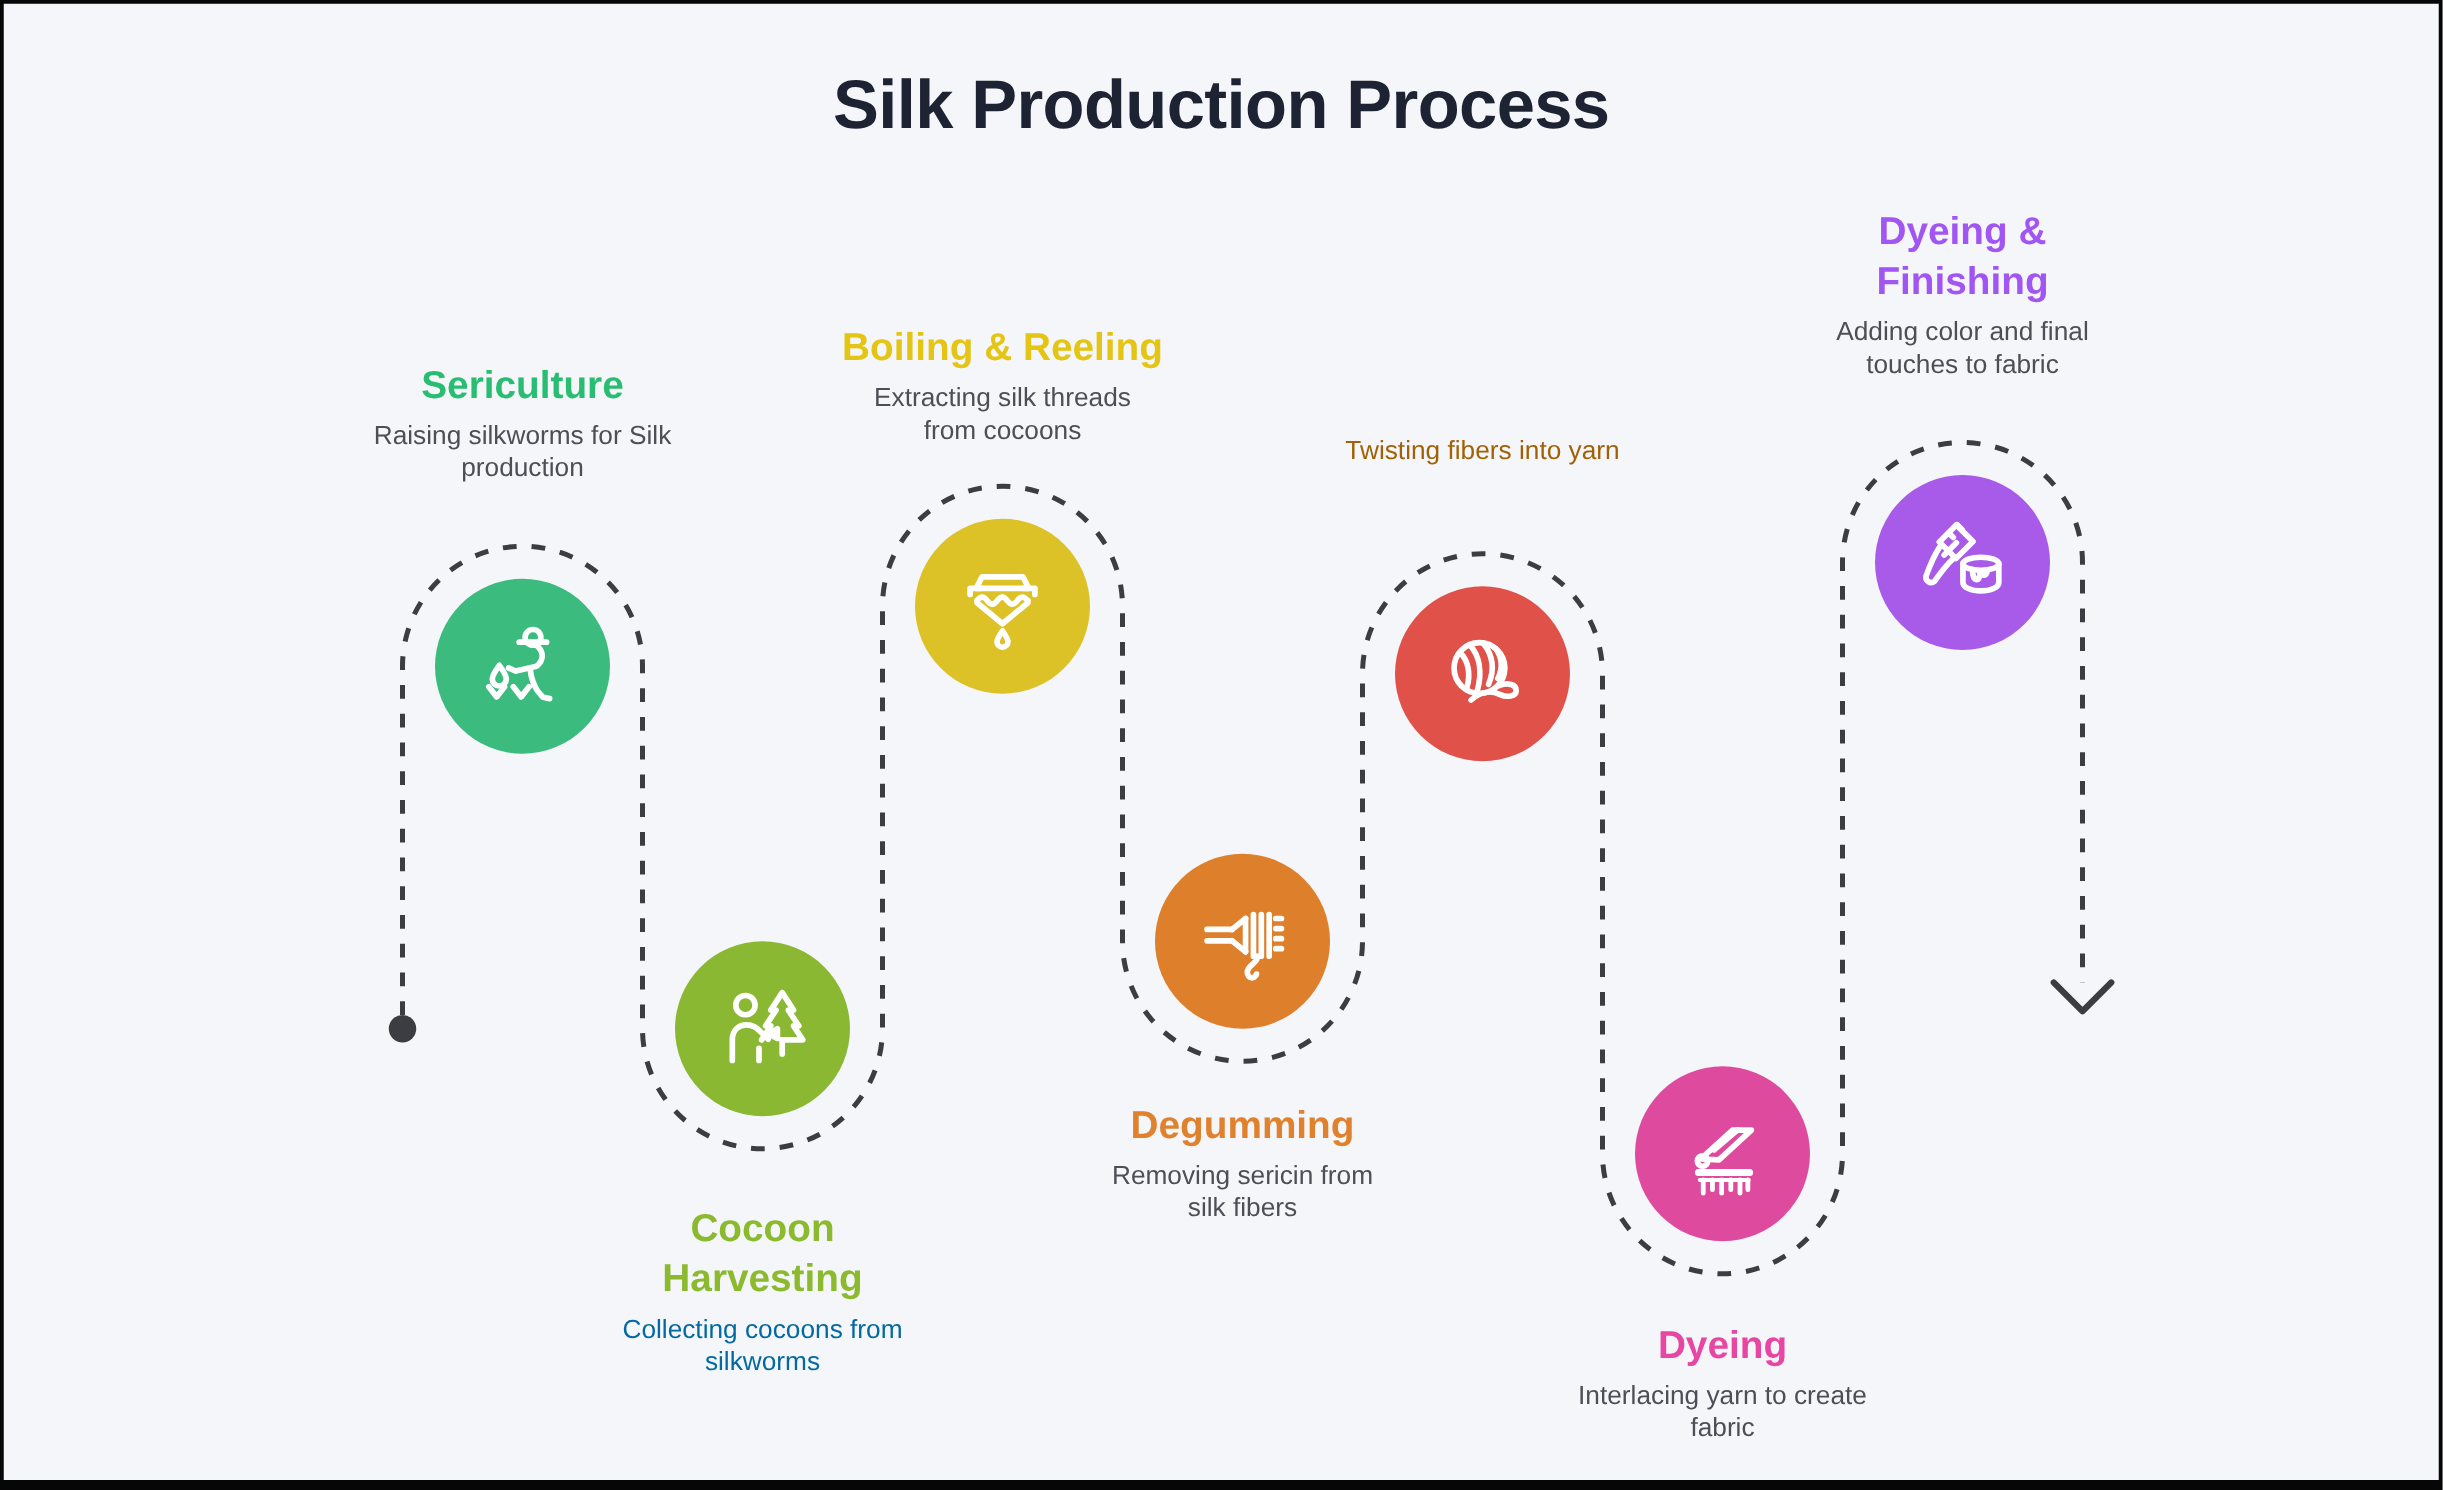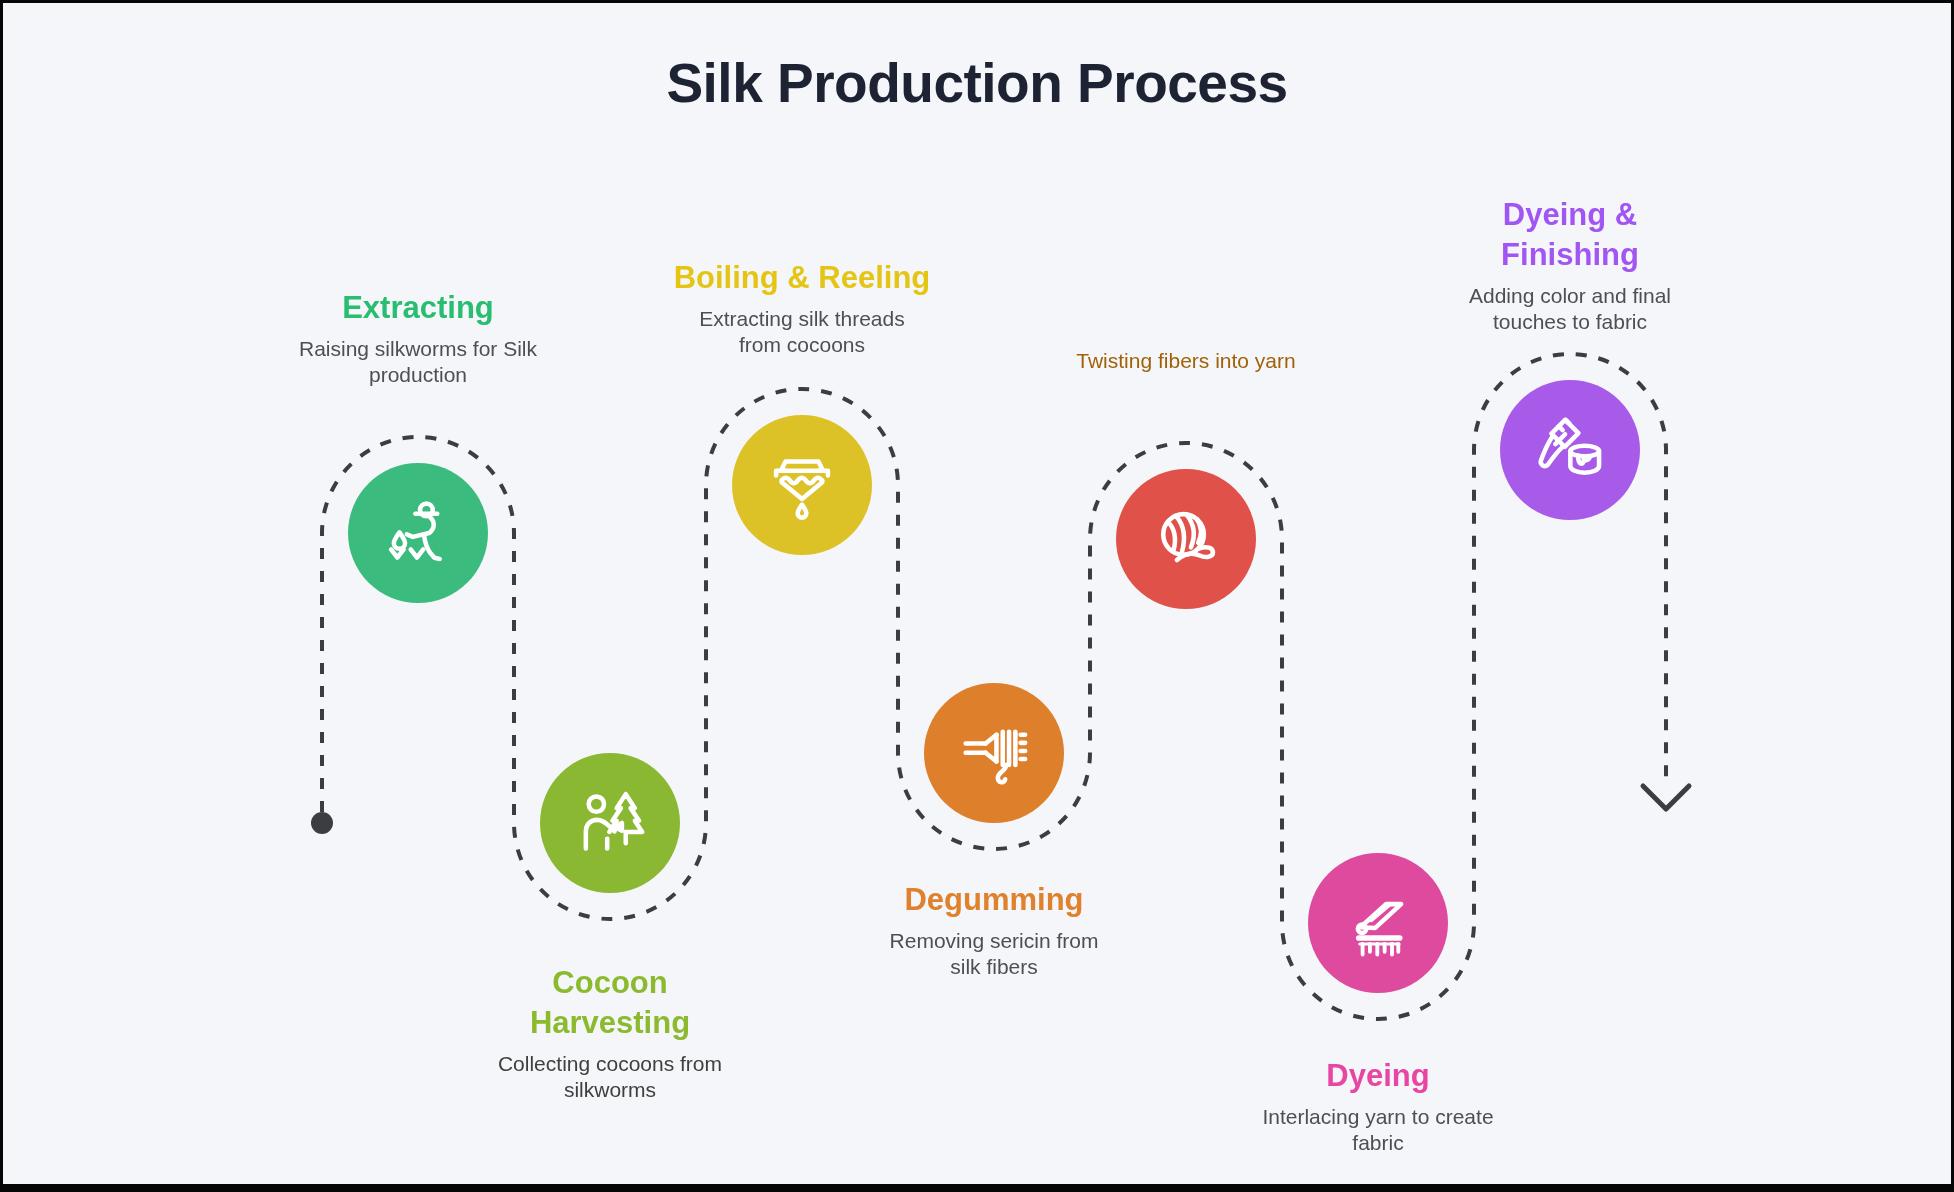--- a/index.html
+++ b/index.html
@@ -35,21 +35,21 @@
   .step-label{position:absolute; text-align:center;}
   .step-title{font-size:31px; font-weight:bold; line-height:40px;}
   .step-desc{font-size:21px; line-height:26px; margin:8px auto 0 auto; font-weight:500;}
 
   .s1{left:265px; top:285px; width:300px;}  .s1 .step-desc{max-width:270px;}
   .s2{left:487px; top:960px; width:240px;}  .s2 .step-desc{max-width:240px;}
   .s3{left:634px; top:255px; width:330px;}  .s3 .step-desc{max-width:245px;}
   .s4{left:841px; top:877px; width:300px;}  .s4 .step-desc{max-width:215px;}
   .s5{left:1033px;top:337px; width:300px;}  .s5 .step-desc{max-width:280px;}
   .s6{left:1225px;top:1053px;width:300px;}  .s6 .step-desc{max-width:260px;}
-  .s7{left:1457px;top:192px; width:220px;}  .s7 .step-desc{max-width:220px;}
+  .s7{left:1457px;top:162px; width:220px;}  .s7 .step-desc{max-width:220px;}
 </style>
 </head>
 <body>
 
 <div class="canvas">
 
   <h1 class="page-title" style="color: rgb(29, 35, 51);">Silk Production Process</h1>
 
   <svg class="path-svg" width="1954" height="1192" viewBox="0 0 1954 1192" aria-hidden="true">
     <path d="M319 809 L319 530
@@ -65,38 +65,38 @@
              L1279 920
              A96 96 0 0 0 1471 920
              L1471 447
              A96 96 0 0 1 1663 447
              L1663 783" fill="none" stroke-width="4" stroke-dasharray="11 12" style="stroke: rgb(60, 61, 67);"></path>
     <circle cx="319" cy="820" r="11" style="fill: rgb(60, 61, 67);"></circle>
     <path d="M1640 783 L1663 806 L1686 783" fill="none" stroke-width="5" stroke-linecap="round" stroke-linejoin="round" style="stroke: rgb(60, 61, 67);"></path>
   </svg>
 
   <div class="step-label s1">
-    <div class="step-title" style="color: rgb(41, 189, 113);">Extracting</div>
+    <div class="step-title" style="color: rgb(41, 189, 113);">Sericulture</div>
     <div class="step-desc" style="color: rgb(78, 78, 86);">Raising silkworms for Silk production</div>
   </div>
   <div class="step-circle s1c" style="background: rgb(59, 188, 126);">
     <svg width="84" height="84" viewBox="0 0 48 48" fill="none" stroke="#ffffff" stroke-width="2.6" stroke-linecap="round" stroke-linejoin="round">
       <circle cx="28.8" cy="10.8" r="3.6"></circle>
       <path d="M22.5 13 h12.5"></path>
       <path d="M30.8 14.8 c2.8 2.6 3.2 6.4 -0.4 9.2 l-9.4 2.2 -3.4 -1.4"></path>
       <path d="M27.6 26 c0.4 3.6 1.6 6.6 3.2 9.2 l2.6 3 3 0.6"></path>
       <path d="M13.4 23.6 c-2.2 3 -3.2 4.8 -3.2 6.2 a3.2 3.2 0 0 0 6.4 0 c0 -1.4 -1 -3.2 -3.2 -6.2 z"></path>
       <path d="M8.6 33.4 l3.6 4.6 3.6 -4.6"></path>
       <path d="M19.8 33.4 l3.6 4.6 3.6 -4.6"></path>
     </svg>
   </div>
 
   <div class="step-label s2">
     <div class="step-title" style="color: rgb(140, 186, 47);">Cocoon Harvesting</div>
-    <div class="step-desc" style="color: #404040;">Collecting cocoons from silkworms</div>
+    <div class="step-desc" style="color: #0369a1;">Collecting cocoons from silkworms</div>
   </div>
   <div class="step-circle s2c" style="background: rgb(138, 184, 50);">
     <svg width="84" height="84" viewBox="0 0 48 48" fill="none" stroke="#ffffff" stroke-width="2.6" stroke-linecap="round" stroke-linejoin="round">
       <circle cx="16.2" cy="13.2" r="4.4"></circle>
       <path d="M10.2 38.5 V29 c0 -4.6 3.2 -6.8 6.4 -6.8 c3 0 4.6 1.2 7 3.6 l3 3"></path>
       <path d="M22.4 38.5 v-5.5"></path>
       <path d="M26.8 26.4 l4 -2.4 v4.4 z"></path>
       <path d="M33 7.5 l-5.2 8 h2.4 l-4.8 7.2 h2.4 l-4.2 6.4 M33 7.5 l5.2 8 h-2.4 l4.8 7.2 h-2.4 l4.2 6.4 h-9.4"></path>
       <path d="M33 29.1 v6.4"></path>
     </svg>

